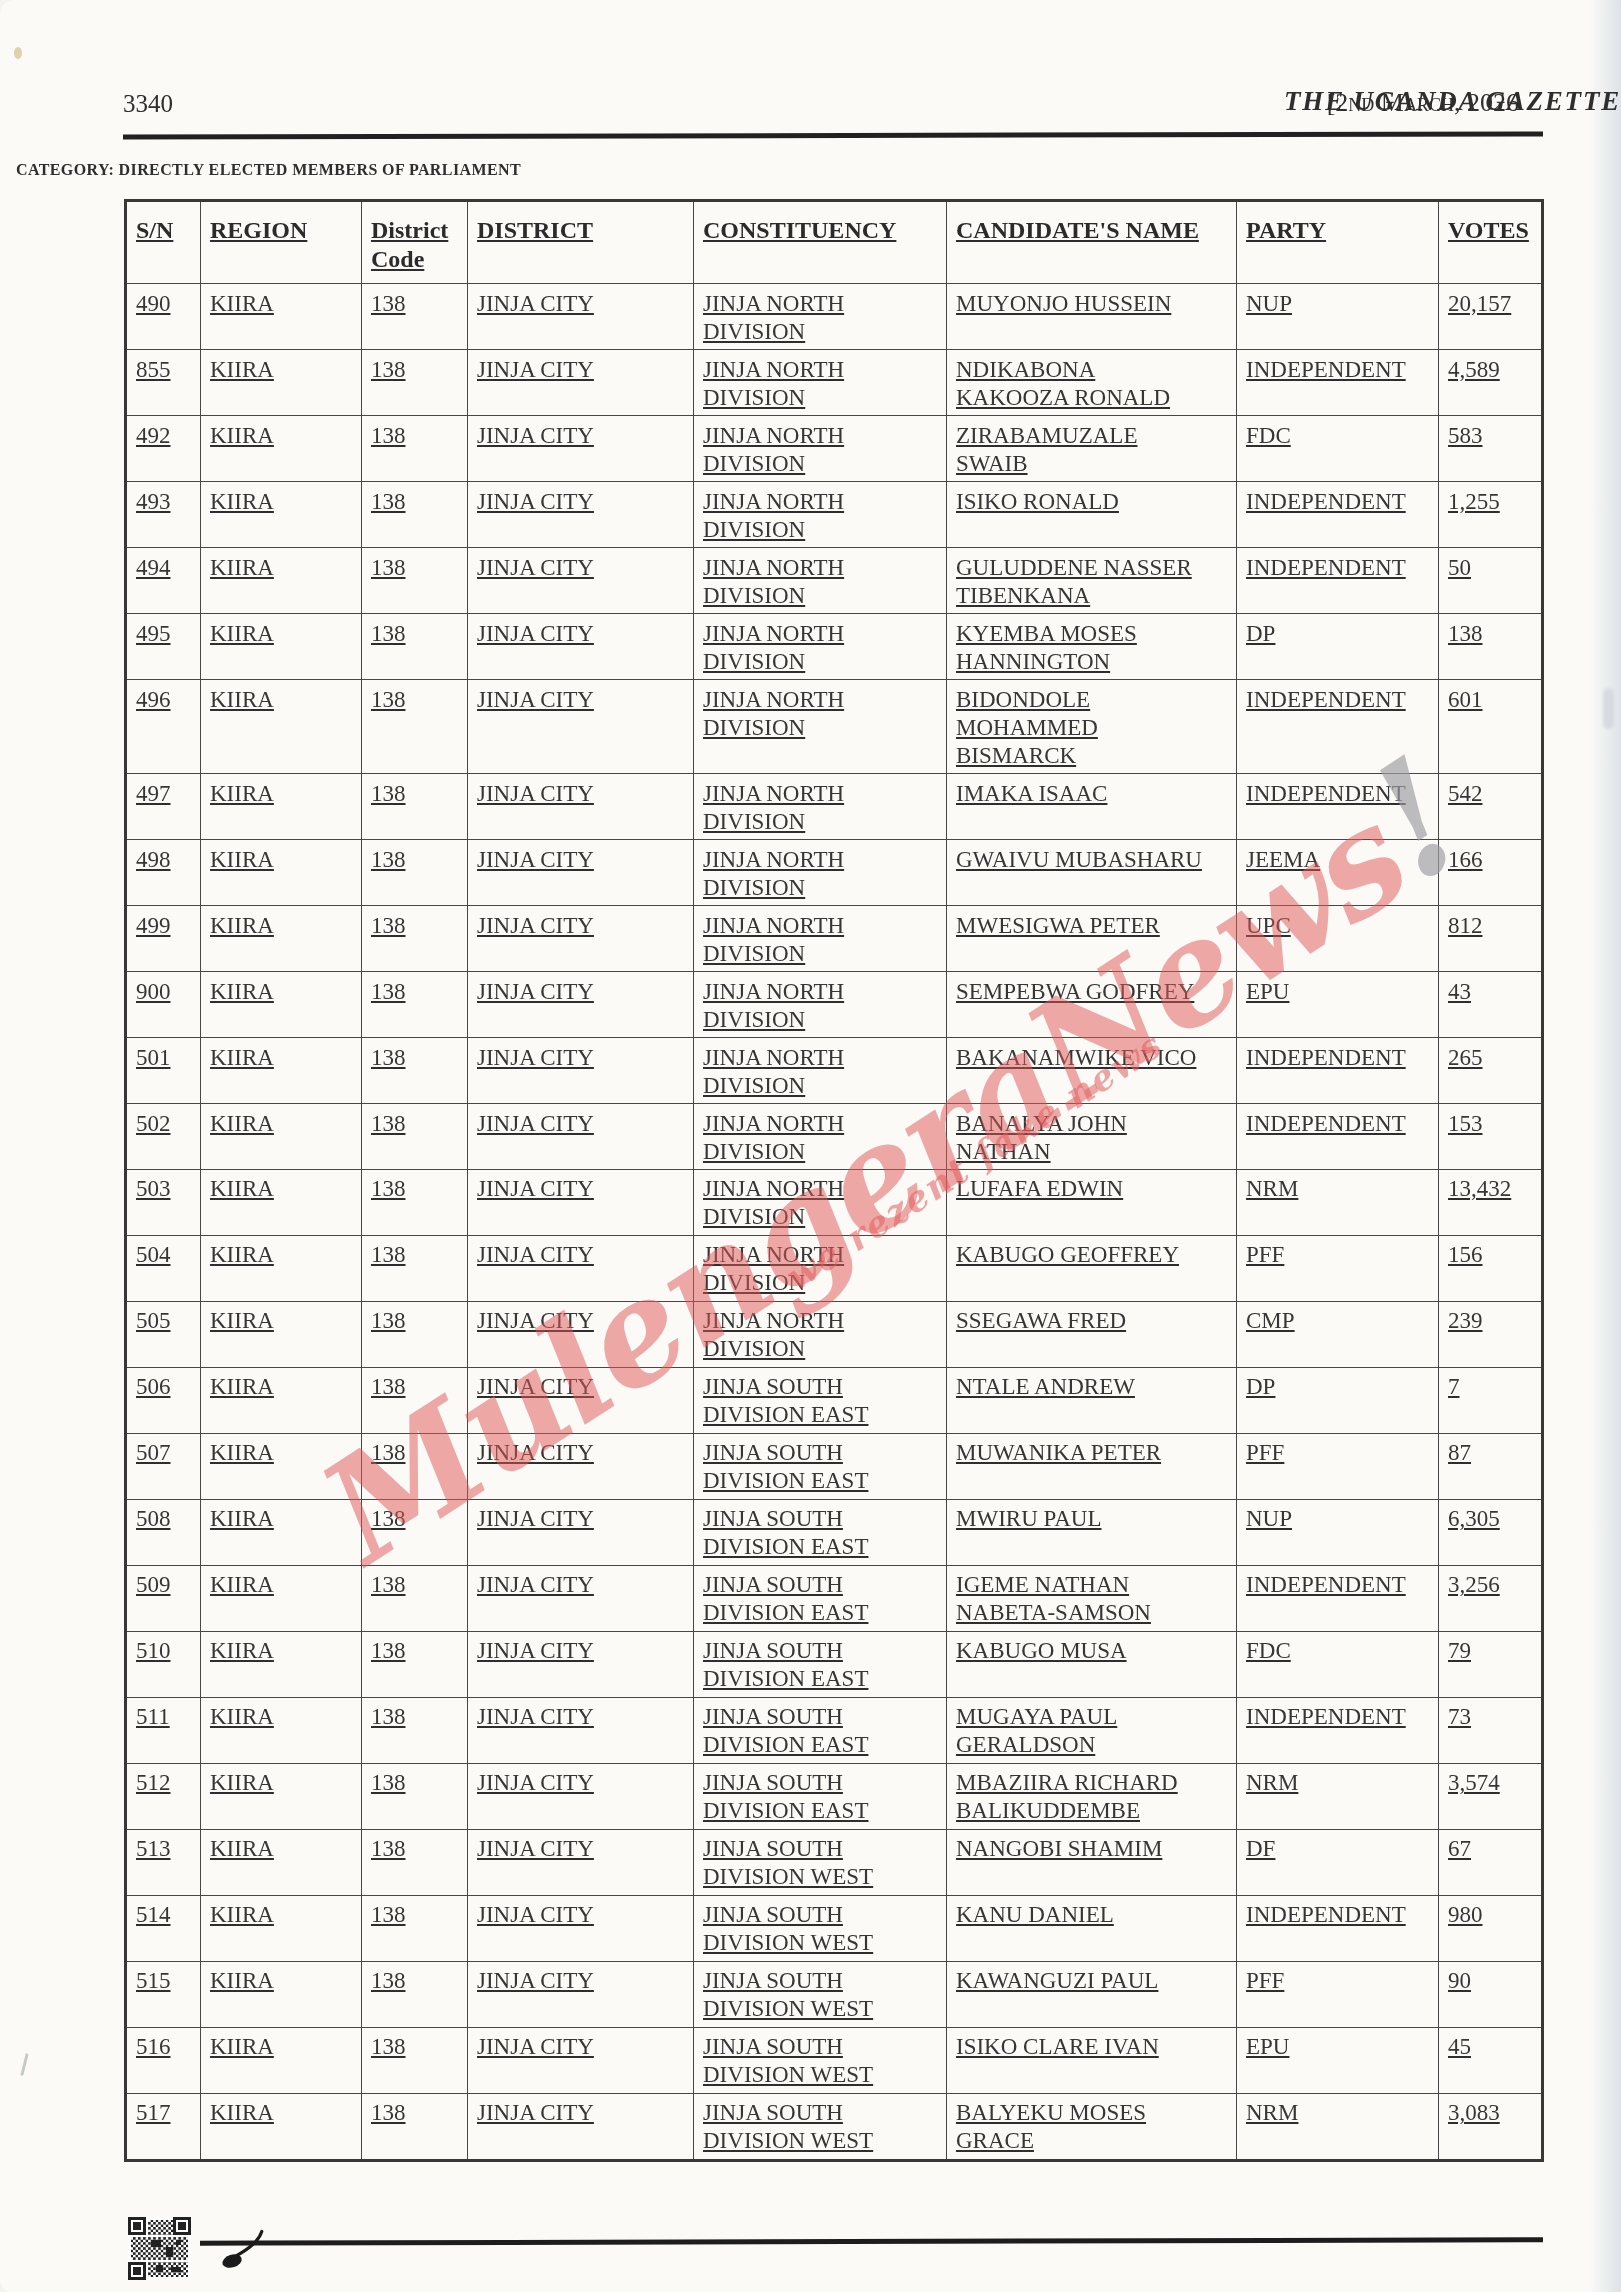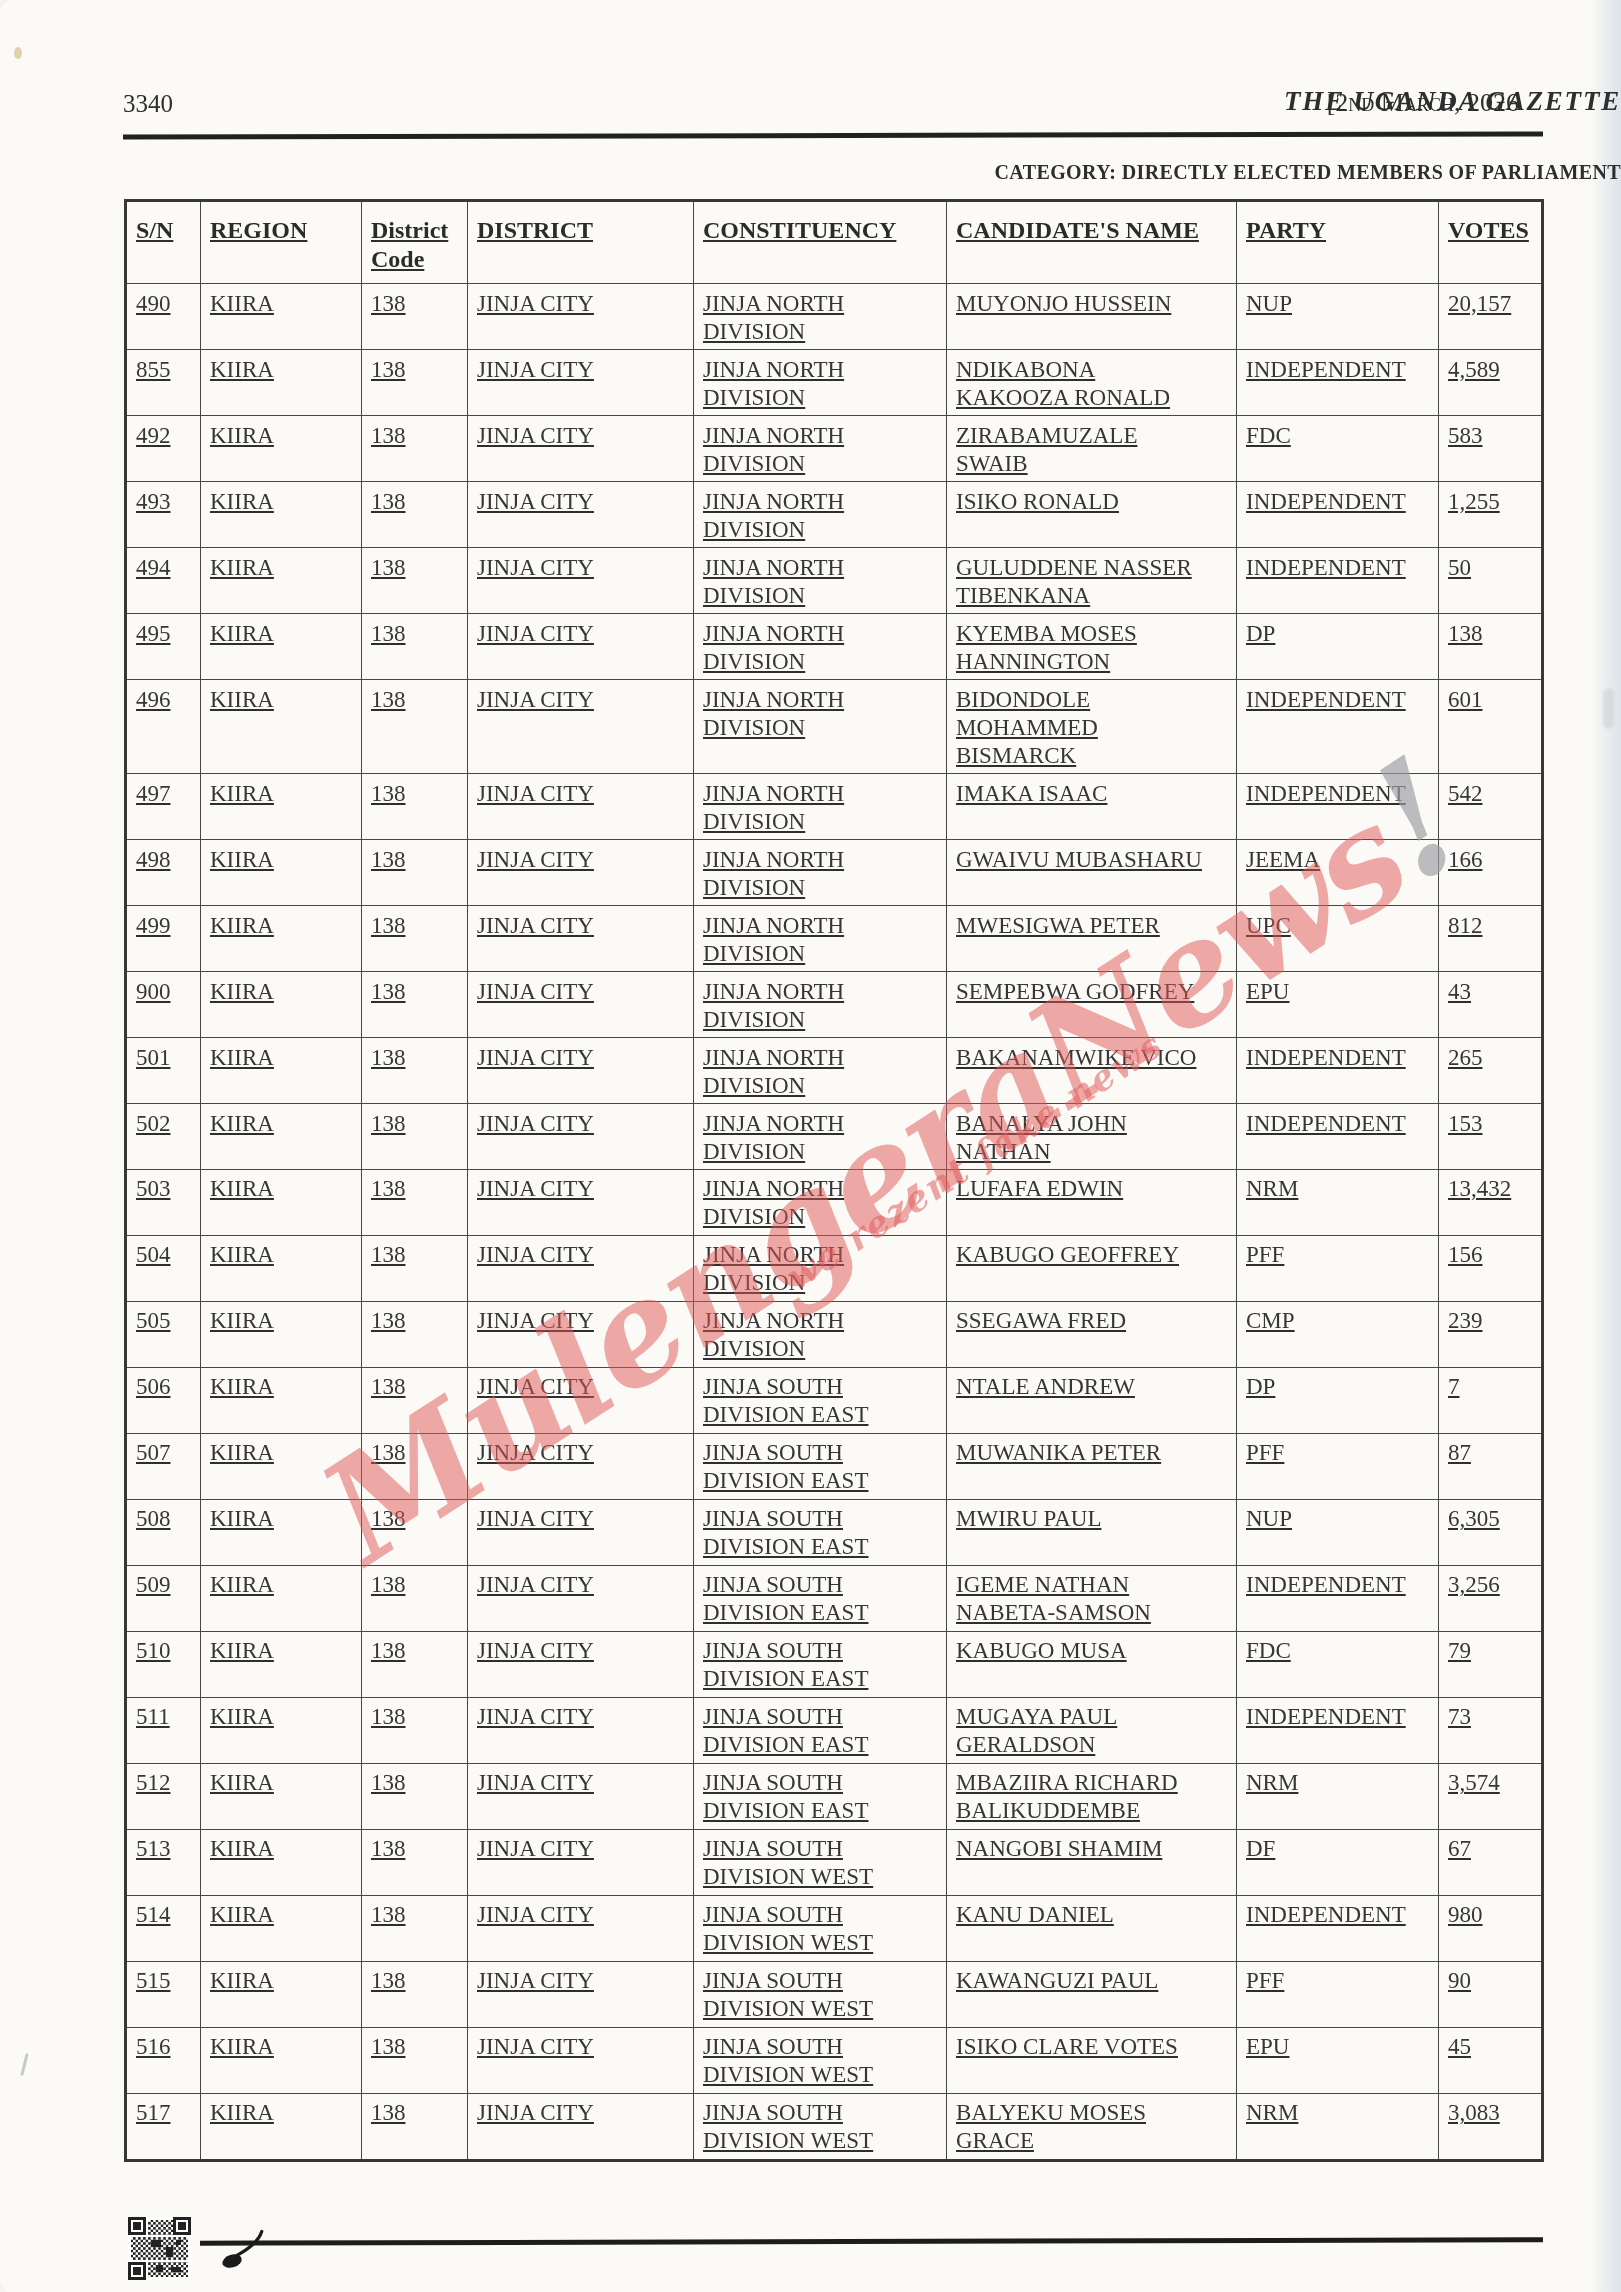--- a/index.html
+++ b/index.html
@@ -21,22 +21,22 @@
     opacity:.55;transform:rotate(14deg);border-radius:1.8px;}
 
   
   .running-head{position:absolute;left:0;top:86px;width:100%;height:36px;}
   .page-number{position:absolute;left:123px;top:3.6px;font-size:25px;}
   .journal-title{position:absolute;left:0;right:0;top:0;text-align:right;
     font-style:italic;font-weight:bold;font-size:27px;letter-spacing:1.8px;}
   .issue-date{position:absolute;right:102px;top:1.8px;font-size:26px;font-variant:small-caps;margin-left:44px;}
   .header-rule{position:absolute;left:123px;top:133px;width:1420px;height:4.5px;background:#212121;
     transform:rotate(-0.12deg);}
-  .category-title{position:absolute;left:16px;right:0;top:161px;text-align:right;
-    font-weight:bold;font-size:20px;letter-spacing:0.4px;}
+  .category-title{position:absolute;left:16px;right:0;top:161px;text-align:left;
+    font-weight:bold;font-size:16px;letter-spacing:0.4px;}
 
   
   table.results{
     position:absolute;left:124px;top:199px;width:1417px;
     border-collapse:collapse;table-layout:fixed;
     border:3.6px solid #383838;
     text-decoration:underline;
   }
   .results th,.results td{
     border:1.8px solid #474747;
@@ -418,21 +418,21 @@
       <td>PFF</td>
       <td>90</td>
     </tr>
         <tr>
       <td>516</td>
       <td>KIIRA</td>
       <td>138</td>
       <td>JINJA CITY</td>
       <td>JINJA SOUTH
 DIVISION WEST</td>
-      <td>ISIKO CLARE VOTES</td>
+      <td>ISIKO CLARE IVAN</td>
       <td>EPU</td>
       <td>45</td>
     </tr>
         <tr>
       <td>517</td>
       <td>KIIRA</td>
       <td>138</td>
       <td>JINJA CITY</td>
       <td>JINJA SOUTH
 DIVISION WEST</td>

